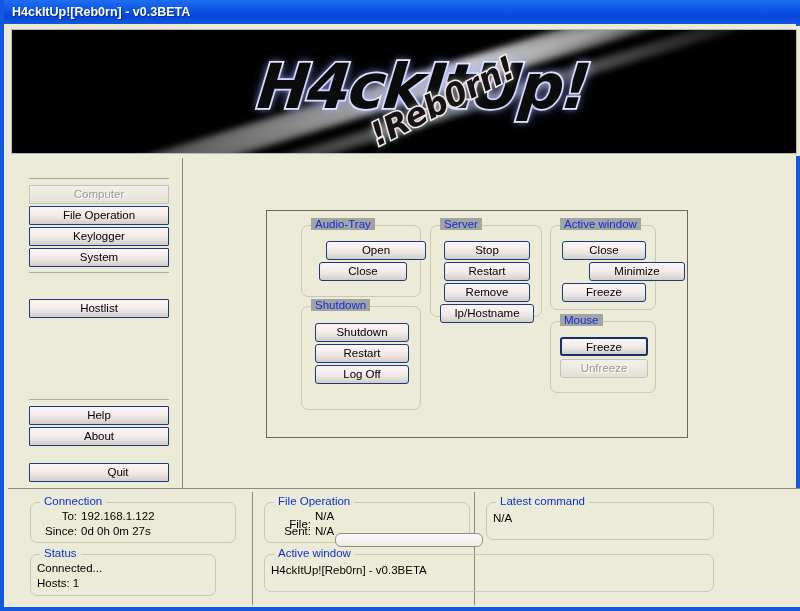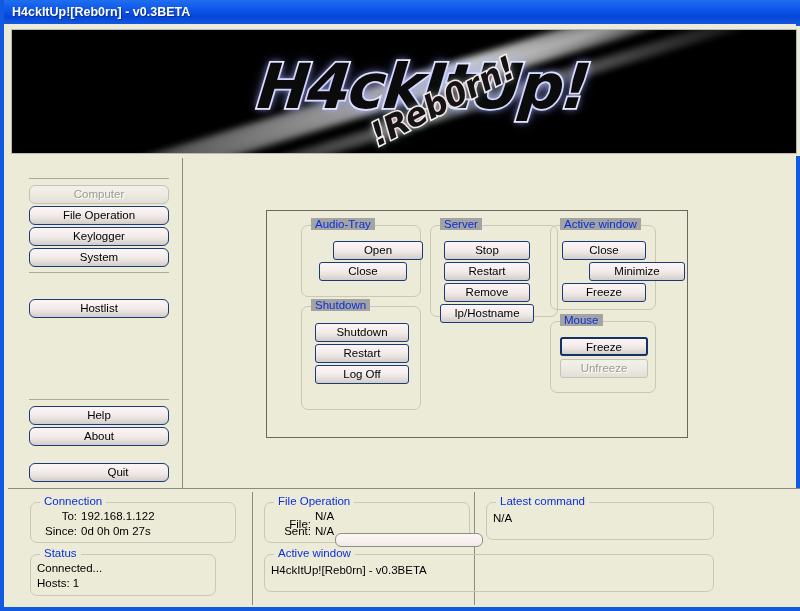--- a/index.html
+++ b/index.html
@@ -134,21 +134,21 @@
     position: absolute;
     width: 140px;
     height: 19px;
     left: 21px;
     font-family: "Liberation Sans", sans-serif;
     font-size: 11.5px;
     color: #000000;
     text-align: center;
     line-height: 17px;
     border: 1px solid #1a3a7a;
-    border-radius: 6px;
+    border-radius: 1px;
     background: linear-gradient(to bottom, #fdf4f4 0%, #f6eeee 38%, #ebe6e2 62%, #d2cdc8 100%);
     cursor: pointer;
     padding: 0;
     overflow: hidden;
     white-space: nowrap;
   }
   .btn.disabled {
     color: #9a9a92;
     border-color: #c2c2ba;
     background: linear-gradient(to bottom, #f2f1ea 0%, #eceadf 55%, #e2e0d4 100%);
@@ -297,32 +297,32 @@
 
       <button class="btn" style="top:248px;">Help</button>
       <button class="btn" style="top:269px;">About</button>
       <button class="btn" style="top:305px;padding-left:38px;">Quit</button>
     </div>
 
     <div id="mainpanel">
 
       <div class="group" style="left:34px; top:14px; width:120px; height:72px;">
         <span class="group-label">Audio-Tray</span>
-        <button class="gbtn" style="left:31px; top:15px; width:90px;">Open</button>
+        <button class="gbtn" style="left:24px; top:15px; width:100px;">Open</button>
         <button class="gbtn" style="left:17px; top:36px; width:88px;">Close</button>
       </div>
 
       <div class="group" style="left:34px; top:95px; width:120px; height:104px;">
         <span class="group-label">Shutdown</span>
         <button class="gbtn" style="left:13px; top:16px; width:94px;">Shutdown</button>
         <button class="gbtn" style="left:13px; top:37px; width:94px;">Restart</button>
         <button class="gbtn" style="left:13px; top:58px; width:94px;">Log Off</button>
       </div>
 
-      <div class="group" style="left:163px; top:14px; width:128px; height:92px;">
+      <div class="group" style="left:163px; top:14px; width:112px; height:92px;">
         <span class="group-label">Server</span>
         <button class="gbtn" style="left:13px; top:15px; width:86px;">Stop</button>
         <button class="gbtn" style="left:13px; top:36px; width:86px;">Restart</button>
         <button class="gbtn" style="left:13px; top:57px; width:86px;">Remove</button>
         <button class="gbtn" style="left:9px; top:78px; width:94px;">Ip/Hostname</button>
       </div>
 
 
       <div class="group" style="left:283px; top:14px; width:106px; height:85px;">
         <span class="group-label">Active window</span>

